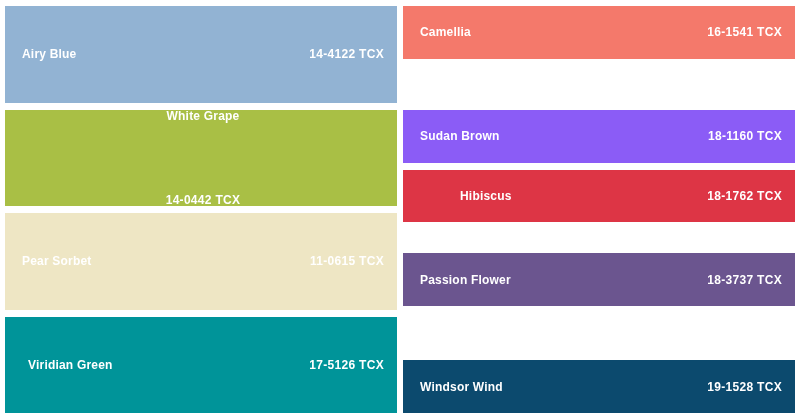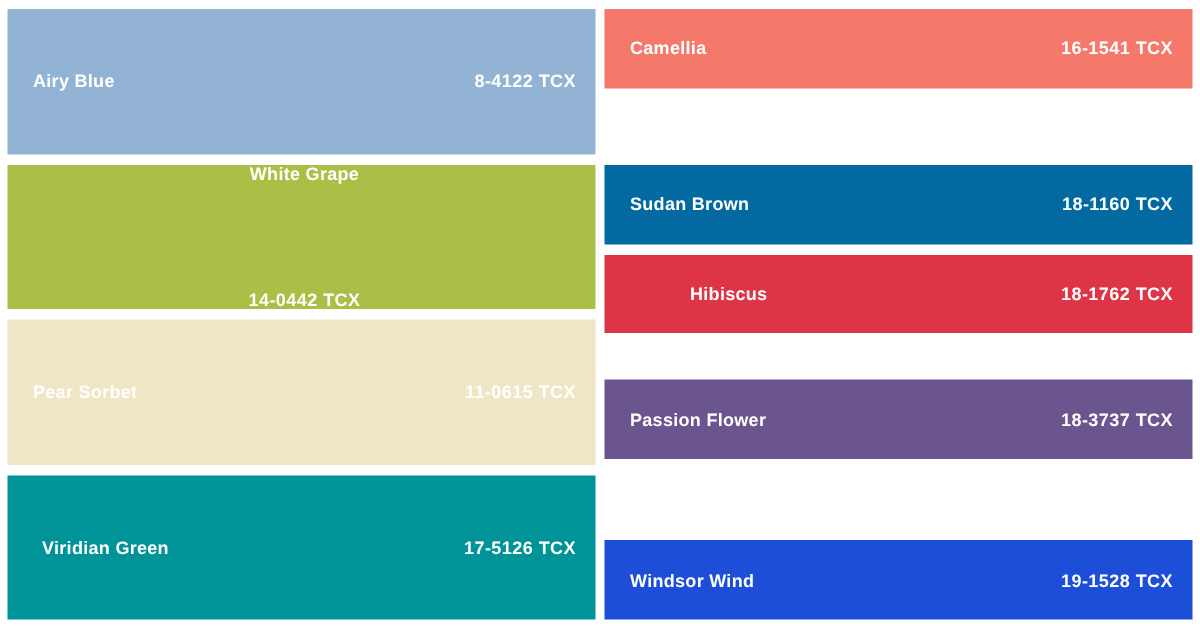--- a/index.html
+++ b/index.html
@@ -69,21 +69,21 @@
 </style>
 </head>
 <body style="background-color: rgb(255, 255, 255);">
 
 <div id="palette-board" style="background-color: rgb(255, 255, 255);">
 
   <div class="palette-column">
 
     <div class="swatch" style="background-color: rgb(146, 179, 211);">
       <span class="swatch-name" style="color: rgb(255, 255, 255);">Airy Blue</span>
-      <span class="swatch-code" style="color: rgb(255, 255, 255);">8-4122 TCX</span>
+      <span class="swatch-code" style="color: rgb(255, 255, 255);">14-4122 TCX</span>
     </div>
 
     <div class="swatch" style="background-color: rgb(169, 191, 69); flex-direction: column;">
       <span class="swatch-name" style="color: rgb(255, 255, 255);">White Grape</span>
       <span class="swatch-code" style="color: rgb(255, 255, 255);">14-0442 TCX</span>
     </div>
 
     <div class="swatch pale" style="background-color: rgb(238, 230, 196);">
       <span class="swatch-name" style="color: rgb(255, 255, 255);">Pear Sorbet</span>
       <span class="swatch-code" style="color: rgb(255, 255, 255);">11-0615 TCX</span>
@@ -97,35 +97,35 @@
 
   </div>
 
   <div class="palette-column">
 
     <div class="swatch" style="background-color: rgb(244, 121, 107); justify-content: space-between;">
       <span class="swatch-name" style="color: rgb(255, 255, 255);">Camellia</span>
       <span class="swatch-code" style="color: rgb(255, 255, 255);">16-1541 TCX</span>
     </div>
 
-    <div class="swatch" style="background-color: #0369a1; margin-top: 44px;">
+    <div class="swatch" style="background-color: #8b5cf6; margin-top: 44px;">
       <span class="swatch-name" style="color: rgb(255, 255, 255);">Sudan Brown</span>
       <span class="swatch-code" style="color: rgb(255, 255, 255);">18-1160 TCX</span>
     </div>
 
     <div class="swatch" style="background-color: rgb(221, 53, 69);">
       <span class="swatch-name" style="color: rgb(255, 255, 255); margin-left: 40px;">Hibiscus</span>
       <span class="swatch-code" style="color: rgb(255, 255, 255);">18-1762 TCX</span>
     </div>
 
     <div class="swatch" style="background-color: rgb(107, 85, 143); margin-top: 24px;">
       <span class="swatch-name" style="color: rgb(255, 255, 255);">Passion Flower</span>
       <span class="swatch-code" style="color: rgb(255, 255, 255); text-align: center;">18-3737 TCX</span>
     </div>
 
-    <div class="swatch" style="background-color: #1d4ed8; margin-top: 47px;">
+    <div class="swatch" style="background-color: #0c4a6e; margin-top: 47px;">
       <span class="swatch-name" style="color: rgb(255, 255, 255);">Windsor Wind</span>
       <span class="swatch-code" style="color: rgb(255, 255, 255);">19-1528 TCX</span>
     </div>
 
   </div>
 
 </div>
 
 </body></html>

